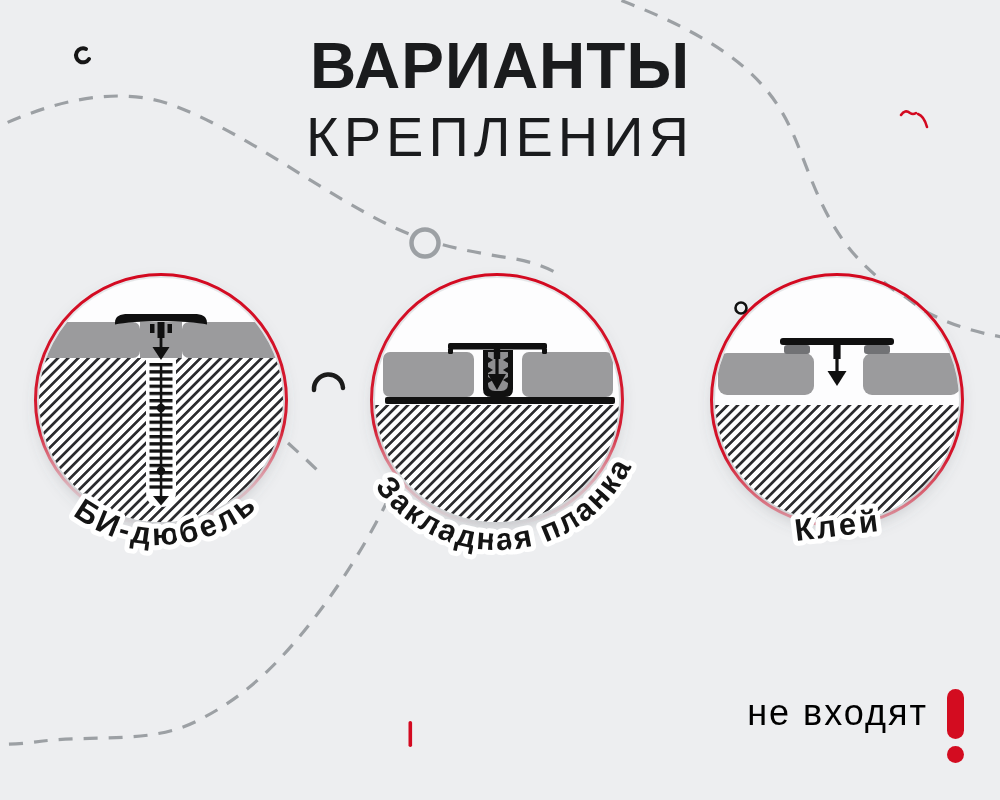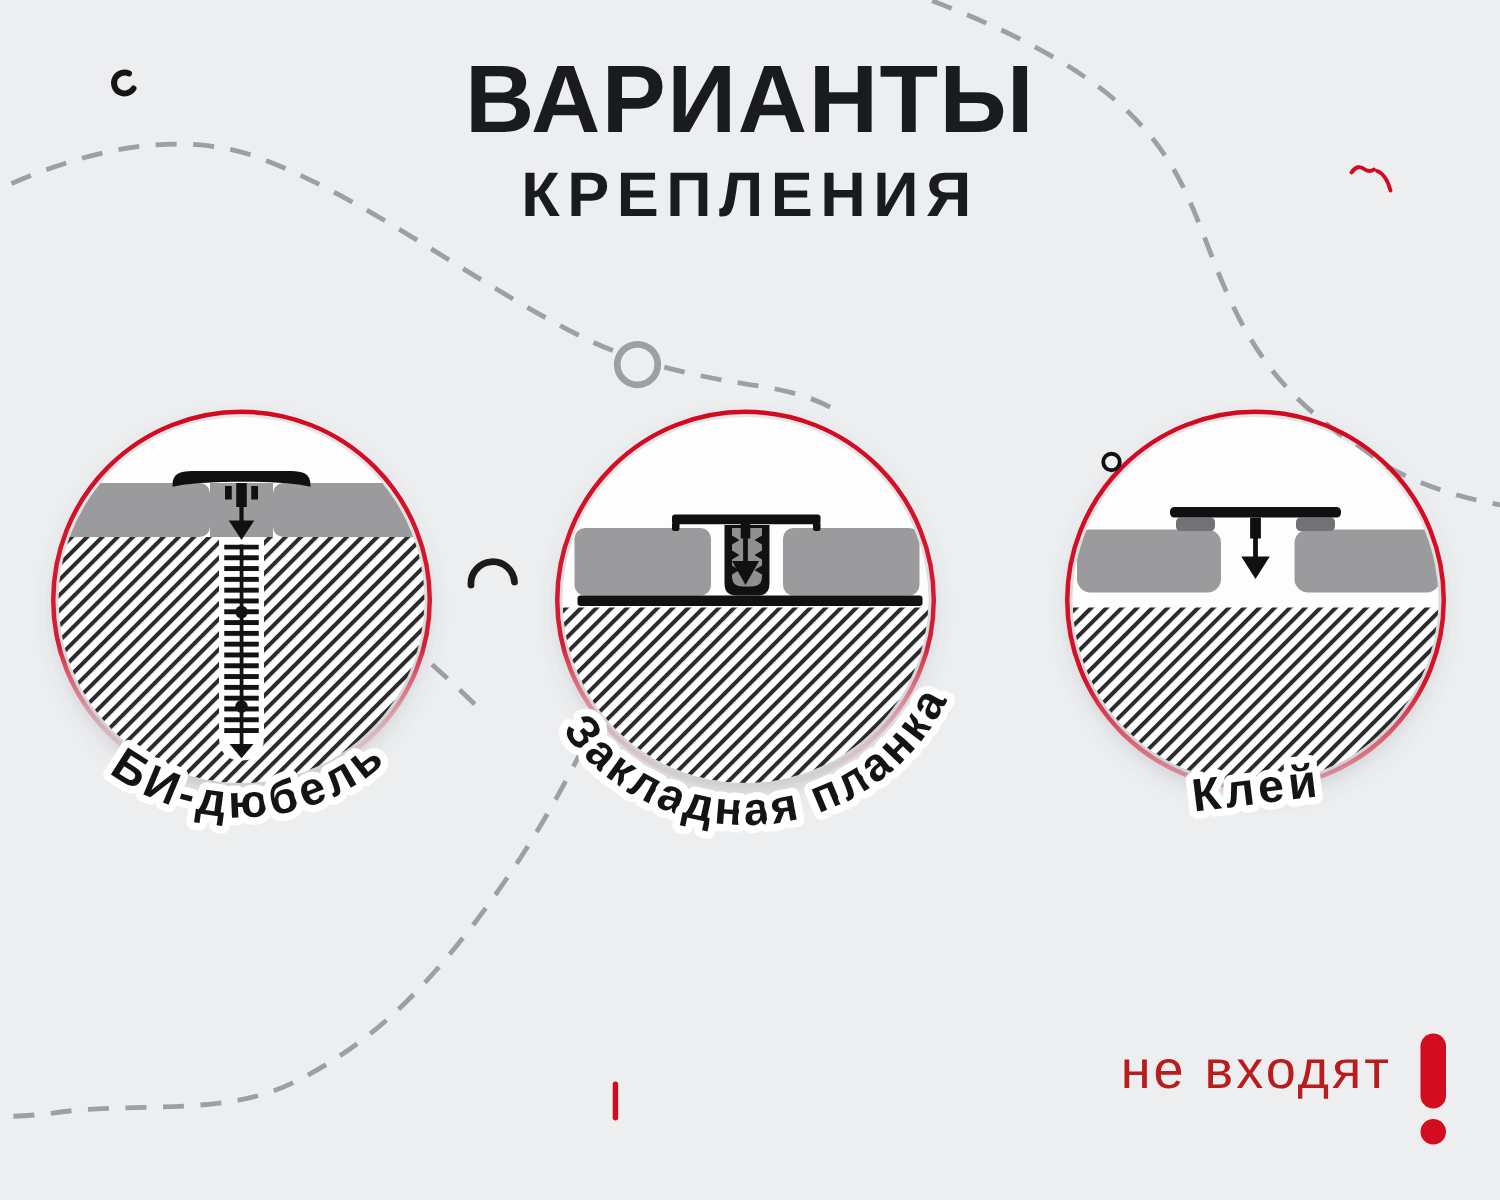--- a/index.html
+++ b/index.html
@@ -4,28 +4,28 @@
 <style>
   html,body{margin:0;padding:0;}
   body{
     width:1000px;height:800px;position:relative;overflow:hidden;
     background:#edeef0;
     font-family:"Liberation Sans","DejaVu Sans",sans-serif;
   }
   .decor-layer{position:absolute;left:0;top:0;width:1000px;height:800px;}
   .title-block{position:absolute;left:0;top:34px;width:1000px;text-align:center;color:#1a1b1d;}
   .title-line1{font-size:64px;line-height:1;font-weight:800;letter-spacing:1px;}
-  .title-line2{font-size:42px;line-height:1;font-weight:700;letter-spacing:5px;margin-top:11px;}
+  .title-line2{font-size:56px;line-height:1;font-weight:400;letter-spacing:5px;margin-top:11px;}
   .option-circle{position:absolute;width:320px;height:320px;}
   .option-circle.c1{left:1px;top:240px;}
   .option-circle.c2{left:337px;top:240px;}
   .option-circle.c3{left:677px;top:240px;}
   .footer-note{
     position:absolute;top:692px;right:72px;text-align:center;
-    font-size:36px;line-height:41px;font-weight:500;letter-spacing:2px;color:#b91c1c;
+    font-size:36px;line-height:41px;font-weight:500;letter-spacing:2px;color:#000000;
   }
   .excl{position:absolute;left:947px;top:689px;width:18px;}
   .excl-bar{width:17px;height:50px;border-radius:9px;background:#d30c20;}
   .excl-dot{width:17px;height:17px;border-radius:50%;background:#d30c20;margin-top:7px;}
   svg text{font-family:"Liberation Sans","DejaVu Sans",sans-serif;}
 </style>
 </head>
 <body>
 
 <svg class="decor-layer" viewBox="0 0 1000 800">

